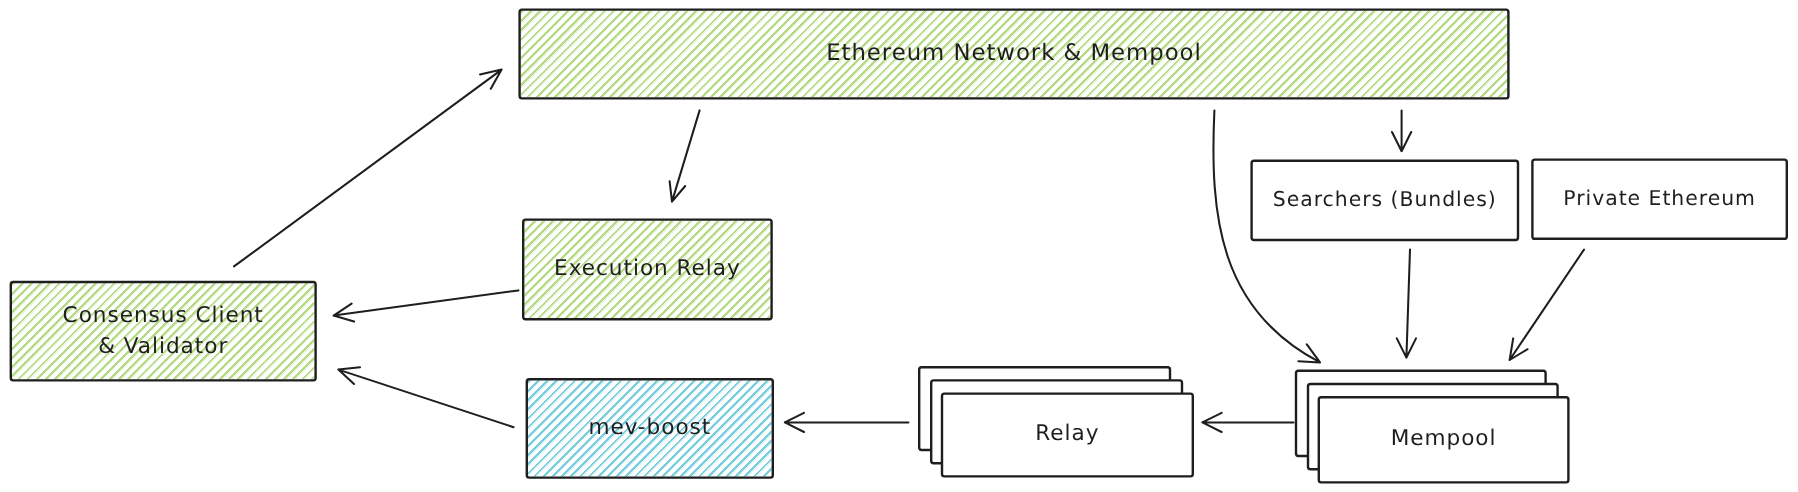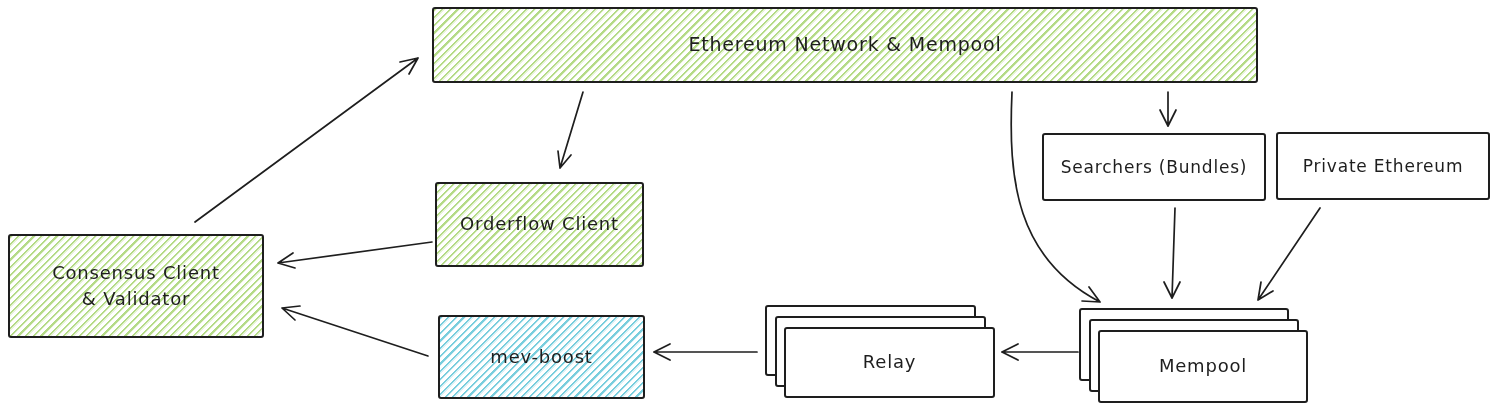--- a/index.html
+++ b/index.html
@@ -70,21 +70,21 @@
   .stack-layer {
     position: absolute;
     border: 2.5px solid #1e1e1e;
     border-radius: 3px;
     background: #ffffff;
     z-index: 1;
   }
   
   #node-ethereum-network { left: 432px; top: 7px;  width: 826px; height: 76px; font-size: 19px; }
   #node-execution-client { left: 435px; top: 182px; width: 209px; height: 85px; }
-  #node-consensus-client { left: 8px;   top: 234px; width: 256px; height: 104px; }
+  #node-consensus-client { left: 8px;   top: 234px; width: 256px; height: 84px; }
   #node-mev-boost        { left: 438px; top: 315px; width: 207px; height: 84px; }
   #node-relay            { left: 784px; top: 327px; width: 211px; height: 71px; }
   #node-builder          { left: 1098px; top: 330px; width: 210px; height: 73px; }
   #node-searchers        { left: 1042px; top: 133px; width: 224px; height: 68px; font-size: 17px; }
   #node-private-orderflow{ left: 1276px; top: 132px; width: 214px; height: 68px; font-size: 17px; }
 
   #relay-stack-back   { left: 765px; top: 305px; width: 211px; height: 71px; }
   #relay-stack-mid    { left: 775px; top: 316px; width: 211px; height: 71px; }
   #builder-stack-back { left: 1079px; top: 308px; width: 210px; height: 73px; }
   #builder-stack-mid  { left: 1089px; top: 319px; width: 210px; height: 73px; }
@@ -110,21 +110,21 @@
   <div class="stack-layer" id="relay-stack-back"></div>
   <div class="stack-layer" id="relay-stack-mid"></div>
   <div class="stack-layer" id="builder-stack-back"></div>
   <div class="stack-layer" id="builder-stack-mid"></div>
 
   <div class="node fill-green" id="node-ethereum-network">
     <span>Ethereum Network &amp; Mempool</span>
   </div>
 
   <div class="node fill-green" id="node-execution-client">
-    <span>Orderflow Client</span>
+    <span>Execution Relay</span>
   </div>
 
   <div class="node fill-green" id="node-consensus-client">
     <span>Consensus Client
 &amp; Validator</span>
   </div>
 
   <div class="node" id="node-relay">
     <span>Relay</span>
   </div>

